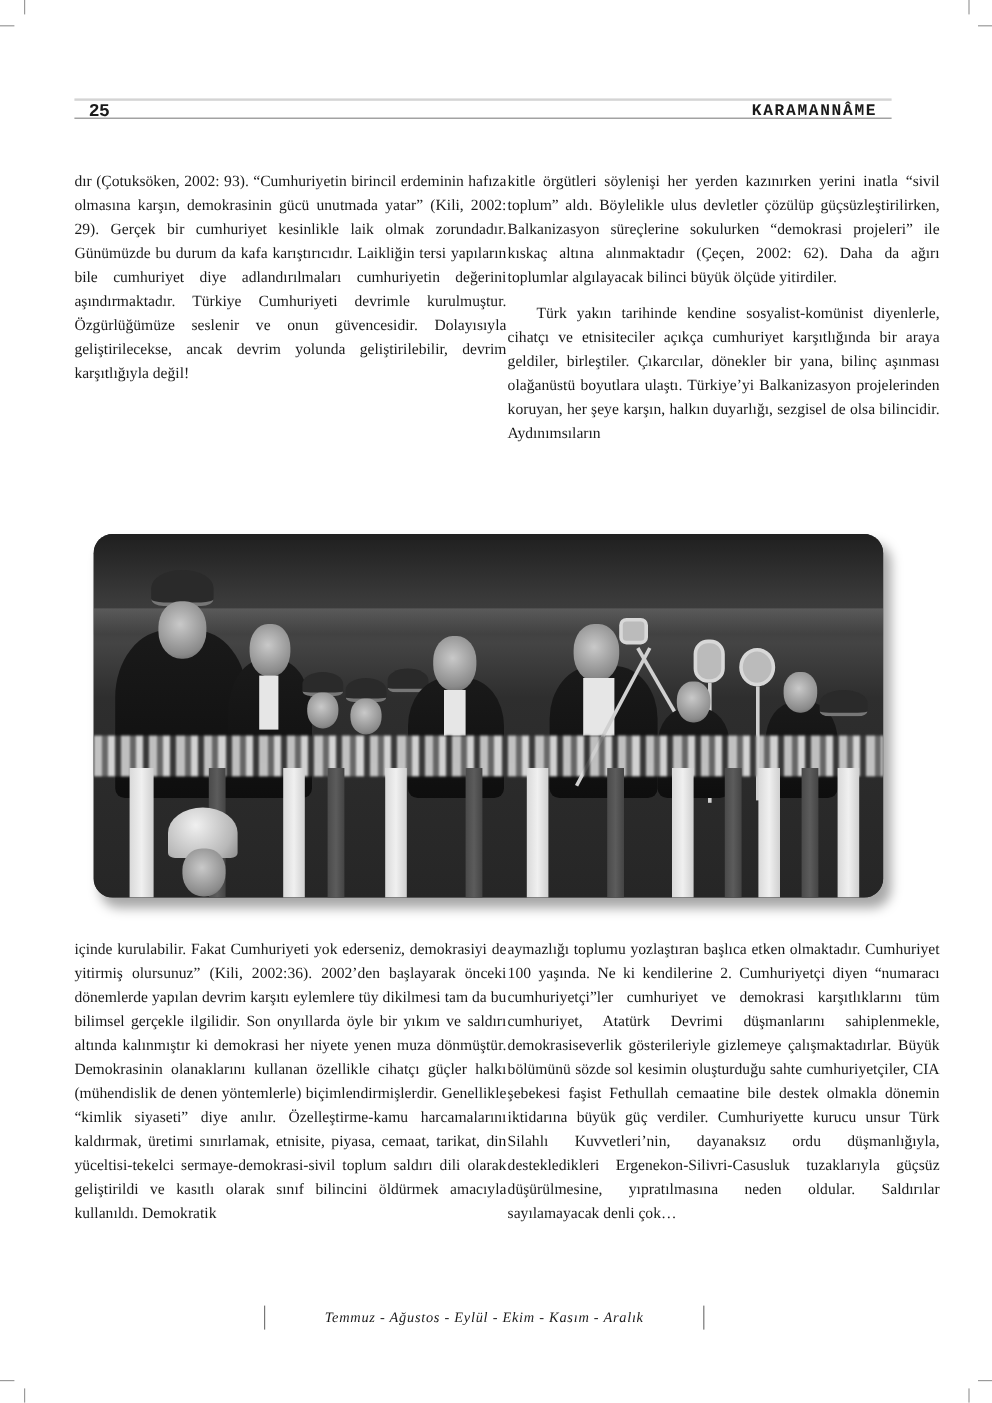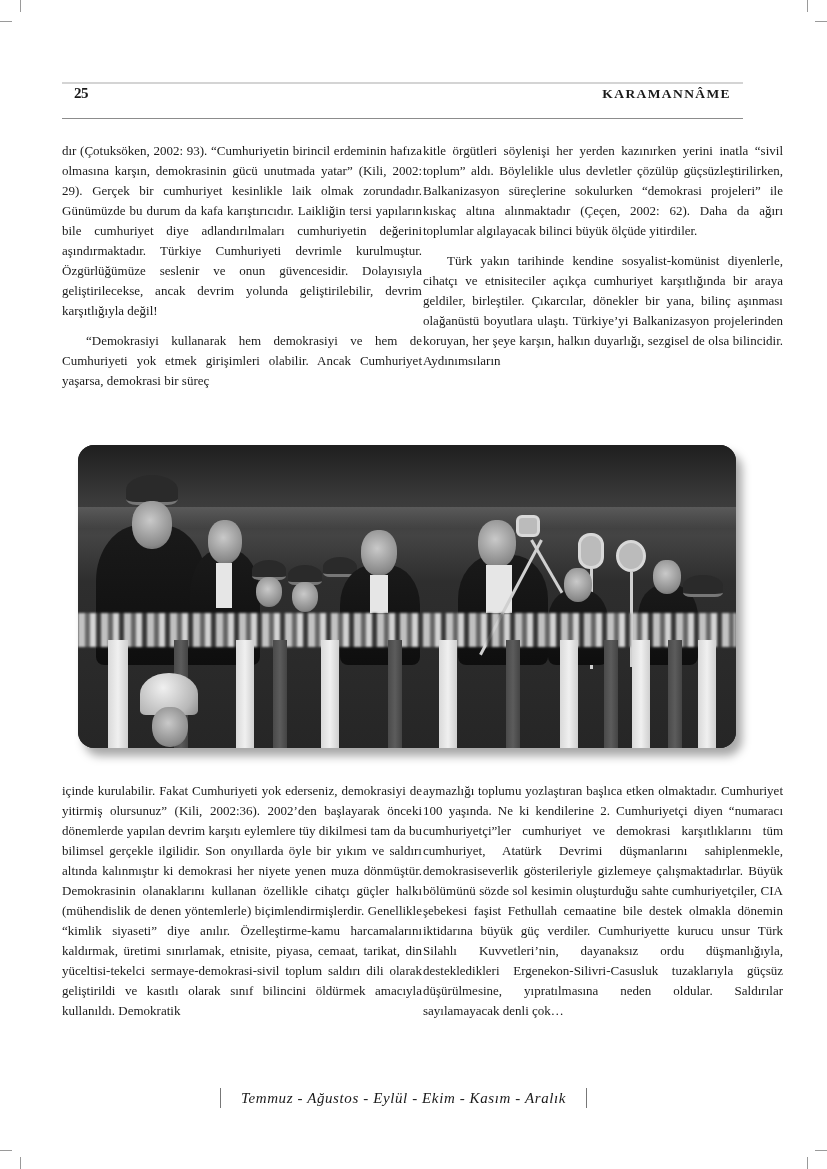--- a/index.html
+++ b/index.html
@@ -4,22 +4,22 @@
 <style>
   * { box-sizing: border-box; margin: 0; padding: 0; }
   html, body { width: 827px; height: 1169px; background: #ffffff; overflow: hidden; }
   body { position: relative; font-family: "Liberation Serif", "DejaVu Serif", serif; color: #1a1a1a; }
 
   .crop { position: absolute; background: #9a9a9a; }
   .crop.v { width: 1px; height: 12px; }
   .crop.h { height: 1px; width: 12px; }
 
   .running-head {
-    position: absolute; left: 62px; top: 82px; width: 681px; height: 37px;
-    border-top: 2px solid #d4d4d4; border-bottom: 1px solid #8c8c8c;
+    position: absolute; left: 62px; top: 82px; width: 681px; height: 17px;
+    border-top: 2px solid #d4d4d4; border-bottom: 1px solid #8c8c8c; font-family: Liberation Mono, monospace;
   }
   .running-head .pageno {
     position: absolute; left: 12px; top: 0px; font-size: 15px; font-weight: bold;
     letter-spacing: -0.5px; line-height: 19px;
   }
   .running-head .journal {
     position: absolute; right: 12px; top: 0px; font-size: 13.5px; font-weight: bold;
     letter-spacing: 1.4px; line-height: 19px;
   }
 
@@ -75,21 +75,21 @@
   }
   .stand { position: absolute; width: 3px; background: #d0d0d0; transform-origin: top center; }
   .helmet {
     position: absolute; border-radius: 50% 50% 10% 10%;
     background: radial-gradient(circle at 40% 35%, #f0f0f0, #b8b8b8 70%, #8d8d8d);
   }
 
   .footer {
     position: absolute; left: 220px; top: 1088px; width: 367px; height: 20px;
     border-left: 1px solid #777; border-right: 1px solid #777;
-    text-align: center; font-style: italic; font-size: 15px; letter-spacing: 0.6px; line-height: 20px;
+    text-align: center; font-style: italic; font-size: 12px; letter-spacing: 0.6px; line-height: 20px;
   }
 </style>
 </head>
 <body>
 
 <div class="crop v" style="left:20px; top:0;"></div>
 <div class="crop h" style="left:0; top:21px;"></div>
 <div class="crop v" style="left:807px; top:0;"></div>
 <div class="crop h" style="left:815px; top:21px;"></div>
 <div class="crop h" style="left:0; top:1150px;"></div>
@@ -97,21 +97,20 @@
 <div class="crop h" style="left:815px; top:1150px;"></div>
 <div class="crop v" style="left:807px; top:1157px;"></div>
 
 <div class="running-head">
   <span class="pageno">25</span>
   <span class="journal">KARAMANNÂME</span>
 </div>
 
 <div class="col" style="left:62px; top:141px;">
   <p>dır (Çotuksöken, 2002: 93). “Cumhuriyetin birincil erdeminin hafıza olmasına karşın, demokrasinin gücü unutmada yatar” (Kili, 2002: 29). Gerçek bir cumhuriyet kesinlikle laik olmak zorundadır. Günümüzde bu durum da kafa karıştırıcıdır. Laikliğin tersi yapıların bile cumhuriyet diye adlandırılmaları cumhuriyetin değerini aşındırmaktadır. Türkiye Cumhuriyeti devrimle kurulmuştur. Özgürlüğümüze seslenir ve onun güvencesidir. Dolayısıyla geliştirilecekse, ancak devrim yolunda geliştirilebilir, devrim karşıtlığıyla değil!</p>
-  <p class="indent">“Demokrasiyi kullanarak hem demokrasiyi ve hem de Cumhuriyeti yok etmek girişimleri olabilir. Ancak Cumhuriyet yaşarsa, demokrasi bir süreç</p>
 </div>
 
 <div class="col" style="left:423px; top:141px;">
   <p>kitle örgütleri söylenişi her yerden kazınırken yerini inatla “sivil toplum” aldı. Böylelikle ulus devletler çözülüp güçsüzleştirilirken, Balkanizasyon süreçlerine sokulurken “demokrasi projeleri” ile kıskaç altına alınmaktadır (Çeçen, 2002: 62). Daha da ağırı toplumlar algılayacak bilinci büyük ölçüde yitirdiler.</p>
   <p class="indent">Türk yakın tarihinde kendine sosyalist-komünist diyenlerle, cihatçı ve etnisiteciler açıkça cumhuriyet karşıtlığında bir araya geldiler, birleştiler. Çıkarcılar, dönekler bir yana, bilinç aşınması olağanüstü boyutlara ulaştı. Türkiye’yi Balkanizasyon projelerinden koruyan, her şeye karşın, halkın duyarlığı, sezgisel de olsa bilincidir. Aydınımsıların</p>
 </div>
 
 <div class="photo-wrap">
   <div class="photo-bg"></div>
   <div class="photo-beam"></div>

